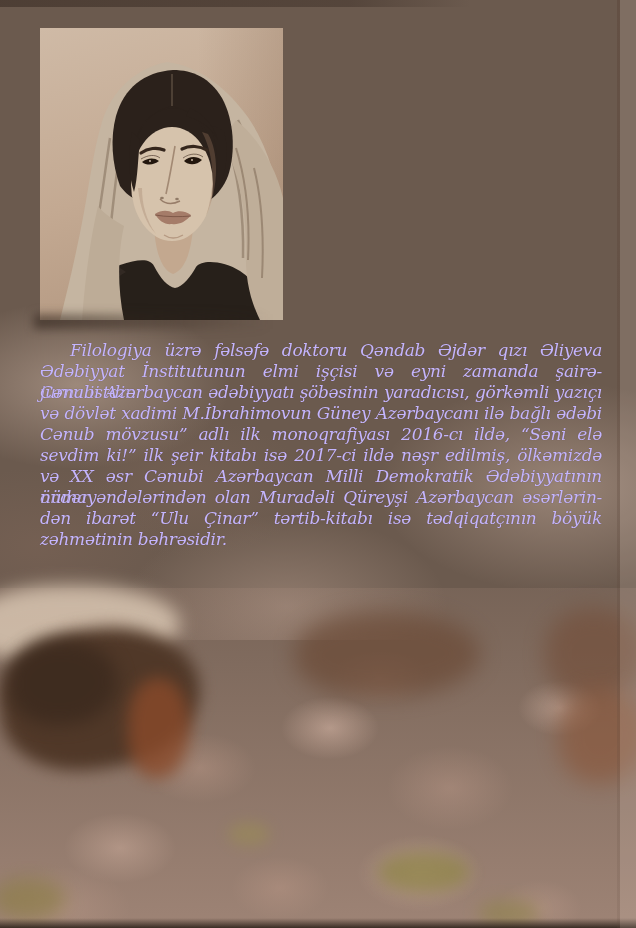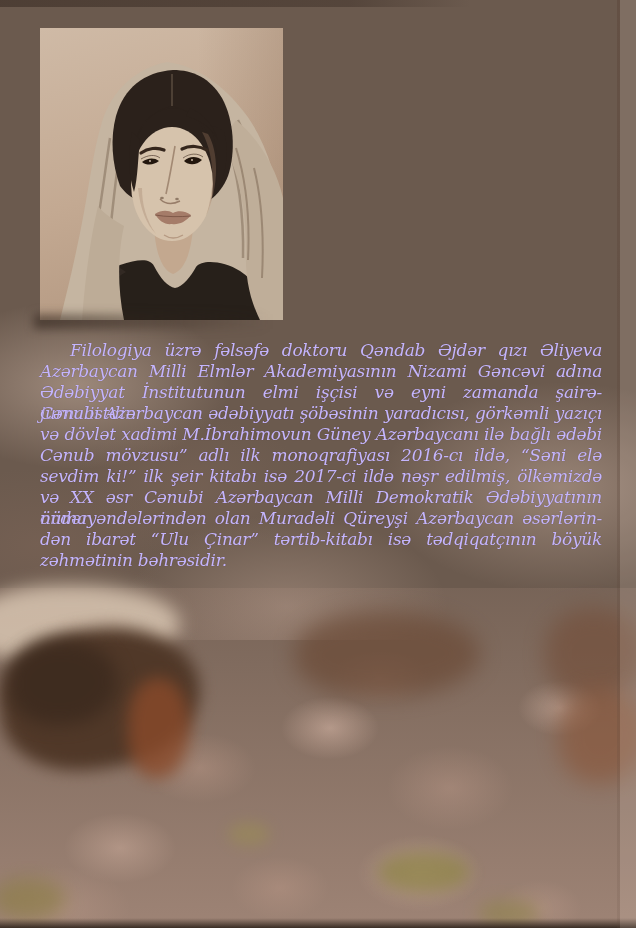--- a/index.html
+++ b/index.html
@@ -166,21 +166,20 @@
         <path d="M162,104 C174,126 176,158 166,188 C178,162 180,126 168,106 Z" fill="rgba(150,115,92,0.35)"></path>
         <path d="M98,160 C100,180 106,196 116,206 C106,192 102,176 102,160 Z" fill="rgba(150,115,92,0.28)"></path>
       </g>
     </svg>
   </div>
   <div class="layer photo-shadow"></div>
 
   <div class="layer text-block">
     <div>
       <div class="line indent">Filologiya üzrə fəlsəfə doktoru Qəndab Əjdər qızı Əliyeva</div>
-      <div class="line">Azərbaycan Milli Elmlər Akademiyasının Nizami Gəncəvi adına</div>
       <div class="line">Ədəbiyyat İnstitutunun elmi işçisi və eyni zamanda şairə-jurnalistdir.</div>
       <div class="line">Cənubi Azərbaycan ədəbiyyatı şöbəsinin yaradıcısı, görkəmli yazıçı</div>
       <div class="line">və dövlət xadimi M.İbrahimovun Güney Azərbaycanı ilə bağlı ədəbi</div>
       <div class="line">Cənub mövzusu” adlı ilk monoqrafiyası 2016-cı ildə, “Səni elə</div>
       <div class="line">sevdim ki!” ilk şeir kitabı isə 2017-ci ildə nəşr edilmiş, ölkəmizdə və</div>
     </div>
     <div>
       <div class="line indent">XX əsr Cənubi Azərbaycan Milli Demokratik Ədəbiyyatının öndər</div>
       <div class="line">nümayəndələrindən olan Muradəli Qüreyşi Azərbaycan əsərlərin-</div>
       <div class="line">dən ibarət “Ulu Çinar” tərtib-kitabı isə tədqiqatçının böyük</div>

